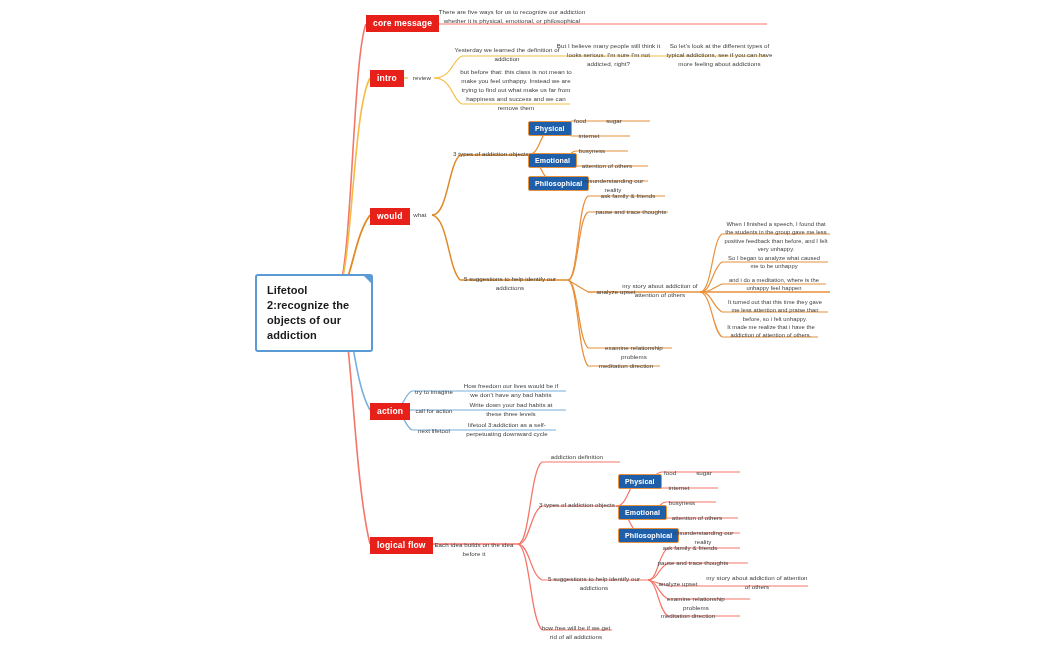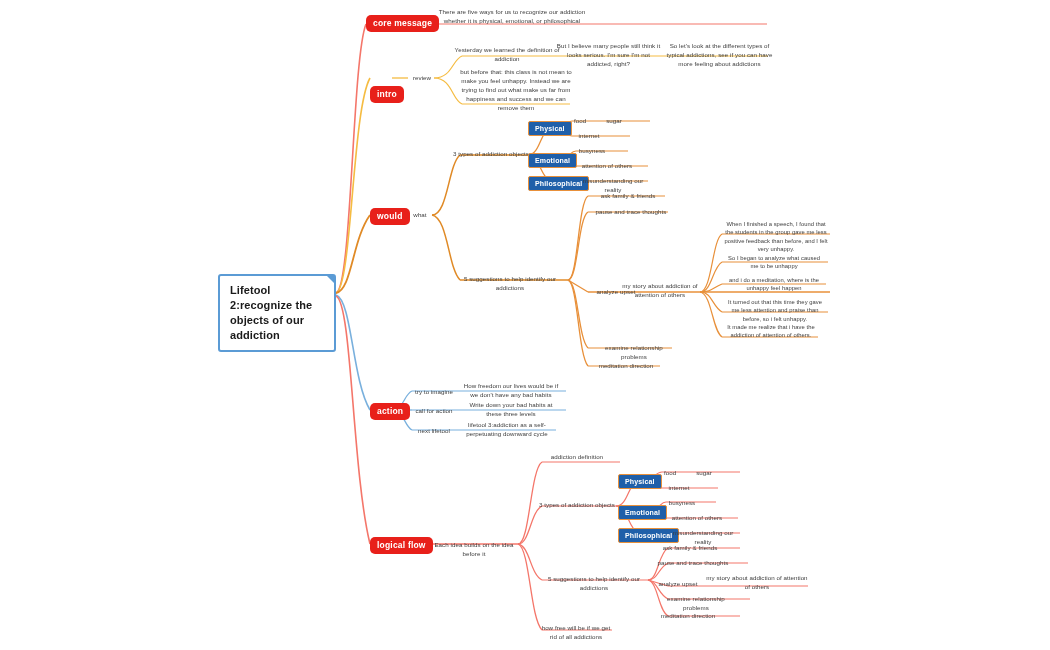--- a/index.html
+++ b/index.html
@@ -36,40 +36,41 @@
     background: #ffffff;
     border: 2px solid #5b9bd5;
     border-radius: 3px;
     padding: 7px 10px 8px 10px;
     font-size: 11px;
     font-weight: bold;
     color: #1a1a1a;
     line-height: 1.35;
     letter-spacing: 0.1px;
     text-align: left;
+    margin-left: 37px;
   }
   .root-fold {
     position: absolute;
     right: -1px;
     top: -1px;
     width: 0; height: 0;
     border-left: 9px solid transparent;
     border-top: 9px solid #5b9bd5;
   }
   
   .tag {
     background: #e8201a;
     color: #ffffff;
     font-size: 8.5px;
     font-weight: bold;
     letter-spacing: 0.2px;
     padding: 3px 7px 4px 7px;
     text-align: center;
     white-space: nowrap;
-    border-radius: 5px;
+    border-radius: 0;
   }
   
   .cat {
     background: #1f5fa9;
     color: #ffffff;
     font-size: 7px;
     font-weight: bold;
     padding: 2.5px 6px 3px 6px;
     border: 1.4px solid #e8903a;
     border-radius: 2px;
@@ -210,21 +211,21 @@
   </svg>
 
   <div class="node root" style="left:218px; top:274px; width:118px;">
     <span class="root-fold"></span>
     <span>Lifetool 2:recognize the objects of our addiction</span>
   </div>
 
   <div class="node tag" style="left:366px; top:15px;">core message</div>
   <div class="node txt" style="left:432px; top:8px; width:160px;">There are five ways for us to recognize our addiction whether it is physical, emotional, or philosophical</div>
 
-  <div class="node tag" style="left:370px; top:86px;">intro</div>
+  <div class="node tag" style="left:370px; top:70px;">intro</div>
   <div class="node txt" style="left:408px; top:74px; width:28px;">review</div>
   <div class="node txt" style="left:452px; top:46px; width:110px;">Yesterday we learned the definition of addiction</div>
   <div class="node txt" style="left:460px; top:68px; width:112px;">but before that:  this class is not mean to make you feel unhappy.  Instead we are trying to find out what make us far from happiness and success and we can remove them</div>
   <div class="node txt" style="left:556px; top:42px; width:105px;">But I believe many people still think it looks serious. I'm sure I'm not addicted, right?</div>
   <div class="node txt" style="left:662px; top:42px; width:115px;">So let's look at the different types of typical addictions,  see if you can have more feeling about addictions</div>
 
   <div class="node tag" style="left:370px; top:208px;">would</div>
   <div class="node txt" style="left:408px; top:211px; width:24px;">what</div>
 
   <div class="node txt" style="left:452px; top:150px; width:78px;">3 types of addiction objects</div>

